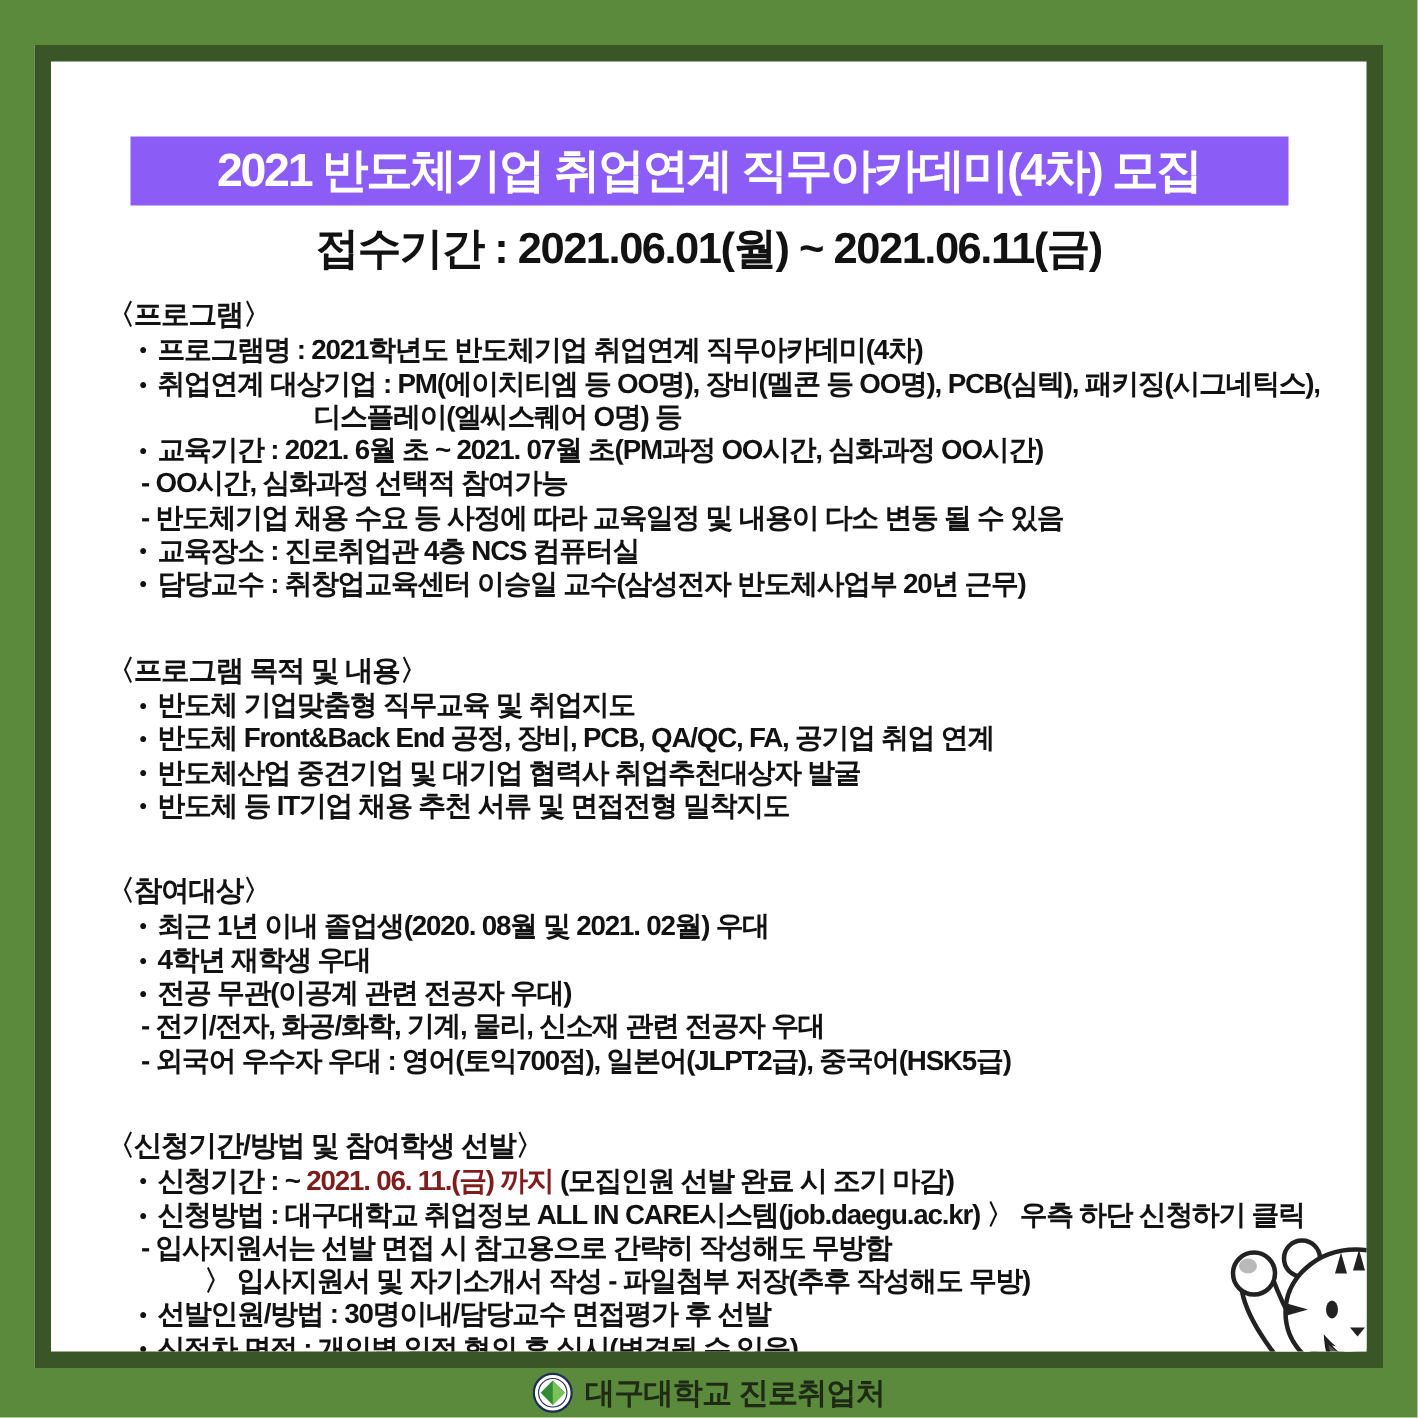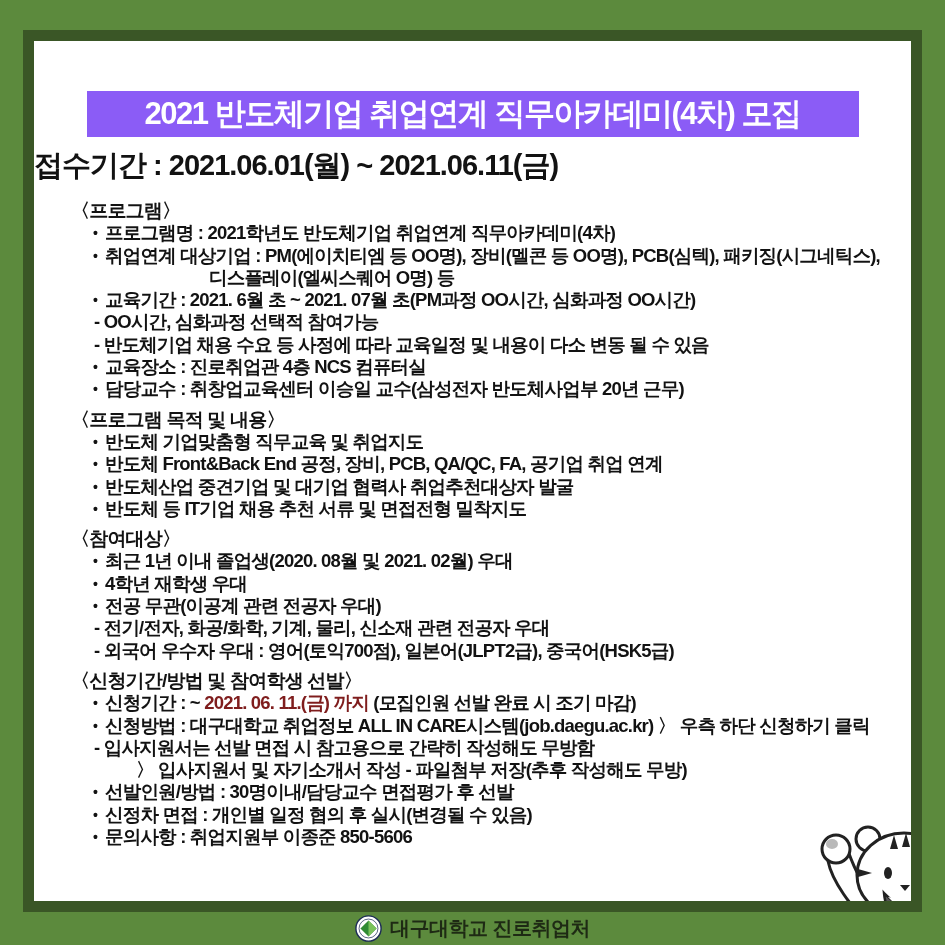--- a/index.html
+++ b/index.html
@@ -25,29 +25,30 @@
     margin:50px auto 0 auto;
     width:772px; height:46px;
     background:#8b5cf6;
     color:#ffffff;
     display:flex; align-items:center; justify-content:center;
     font-size:31px; font-weight:800; letter-spacing:-1.5px;
     white-space:nowrap;
   }
   .subtitle {
     margin-top:9px;
+    text-align:center;
     font-size:29px; font-weight:800; letter-spacing:-1px;
     color:#121212;
     white-space:nowrap;
   }
 
   
   .sections { margin-top:14px; padding-left:37px; padding-right:20px; }
   .sec-heading {
-    margin-top:8px;
+    margin-top:36px;
     font-size:19px; font-weight:800; letter-spacing:-0.8px;
     color:#121212; line-height:22.3px;
     white-space:nowrap;
   }
   .sec-heading:first-child { margin-top:10px; }
   .row {
     display:flex; align-items:flex-start;
     font-size:18.5px; font-weight:700; letter-spacing:-0.8px;
     color:#121212; line-height:22.3px;
     white-space:nowrap;

